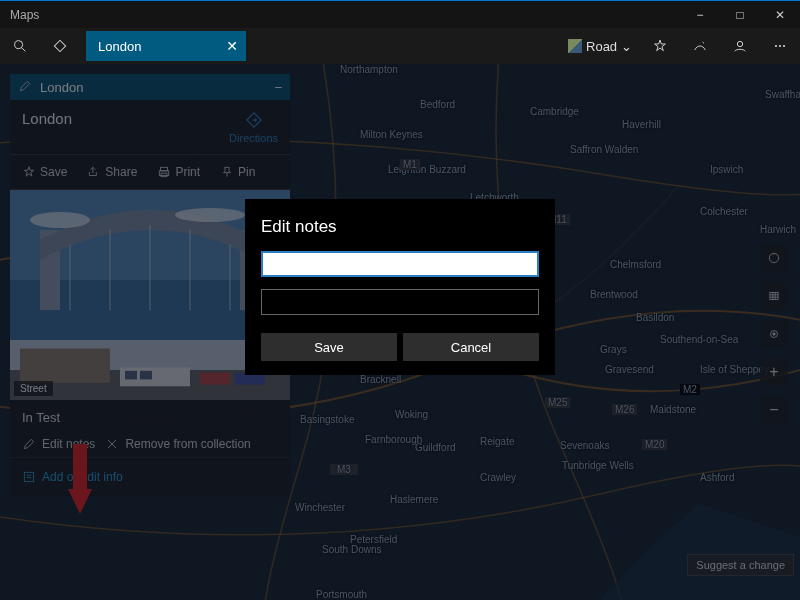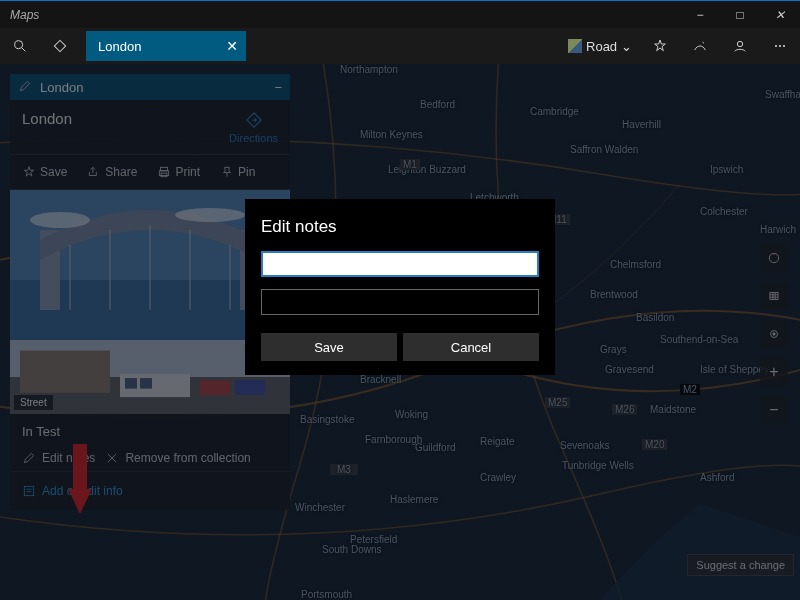--- a/index.html
+++ b/index.html
@@ -1,18 +1,18 @@
 <!DOCTYPE html>
 <html><head>
 <meta charset="utf-8">
 <style>
 * { box-sizing: border-box; margin: 0; padding: 0; font-family: 'Segoe UI', Arial, sans-serif; }
 body { width: 800px; height: 600px; overflow: hidden; background: #0a1520; position: relative; }
 
-.titlebar { height: 28px; background: #141414; display: flex; align-items: center; justify-content: space-between; border-top: 1px solid #0078d7; font-style: italic; }
+.titlebar { height: 28px; background: #141414; display: flex; align-items: center; justify-content: space-between; border-top: 1px solid #0078d7; }
 .titlebar-left { padding-left: 10px; color: #aaa; font-size: 12px; }
 .titlebar-right { display: flex; }
 .titlebar-btn { width: 40px; height: 28px; display: flex; align-items: center; justify-content: center; color: #ccc; font-size: 12px; cursor: pointer; }
 
 .toolbar { height: 36px; background: #1a1a1a; display: flex; align-items: center; }
 .toolbar-icon { width: 40px; height: 36px; display: flex; align-items: center; justify-content: center; color: #ccc; cursor: pointer; }
 .toolbar-icon svg { width: 16px; height: 16px; fill: none; stroke: #ccc; stroke-width: 1.5; }
 .search-tab { height: 30px; background: #015a80; display: flex; align-items: center; padding: 0 8px 0 12px; color: #fff; font-size: 13px; margin-left: 6px; width: 160px; justify-content: space-between; }
 .search-tab .close { cursor: pointer; font-size: 14px; }
 .toolbar-spacer { flex: 1; }
@@ -30,21 +30,21 @@
 .panel-header .pencil { margin-right: 8px; }
 .panel-header .minimize { margin-left: auto; cursor: pointer; }
 .panel-title-row { padding: 10px 12px; display: flex; justify-content: space-between; align-items: flex-start; }
 .panel-title { font-size: 15px; color: #eee; }
 .directions { display: flex; flex-direction: column; align-items: center; color: #2b7dbf; font-size: 11px; cursor: pointer; }
 .directions svg { width: 20px; height: 20px; stroke: #2b7dbf; fill: none; stroke-width: 1.5; margin-bottom: 2px; }
 .action-row { display: flex; gap: 4px; padding: 6px 4px; border-top: 1px solid #333; border-bottom: 1px solid #333; }
 .action-btn { display: flex; align-items: center; gap: 4px; padding: 4px 8px; font-size: 12px; color: #ccc; cursor: pointer; }
 .action-btn svg { width: 14px; height: 14px; stroke: #ccc; fill: none; stroke-width: 1.5; }
 .image-slot { height: 150px; background: linear-gradient(180deg, #4a7ab0 0%, #2a5a8a 60%, #7a8a6a 60%, #5a6a4a 100%); margin: 0; position: relative; }
-.image-slot2 { height: 74px; background: linear-gradient(180deg, #b0b0d0 0%, #8090a0 50%, #606060 100%); position: relative; }
+.image-slot2 { height: 60px; background: linear-gradient(180deg, #b0b0d0 0%, #8090a0 50%, #606060 100%); position: relative; }
 .street-badge { position: absolute; left: 4px; bottom: 4px; background: rgba(0,0,0,0.6); color: #fff; font-size: 10px; padding: 2px 6px; }
 .section-label { padding: 10px 12px 6px; font-size: 13px; color: #ddd; }
 .link-row { display: flex; gap: 10px; padding: 6px 12px; align-items: center; }
 .link-btn { display: flex; align-items: center; gap: 6px; font-size: 12px; color: #ccc; cursor: pointer; }
 .link-btn.accent { color: #2b9bd6; }
 .link-btn svg { width: 14px; height: 14px; stroke: currentColor; fill: none; stroke-width: 1.5; }
 
 .red-arrow { position: absolute; left: 60px; top: 375px; pointer-events: none; }
 
 .map-controls { position: absolute; right: 12px; top: 180px; display: flex; flex-direction: column; gap: 10px; }
@@ -172,21 +172,21 @@
     <span class="city-label" style="left:700px;top:408px">Ashford</span>
     <span class="city-label" style="left:295px;top:438px">Winchester</span>
     <span class="city-label" style="left:365px;top:370px">Farnborough</span>
     <span class="city-label" style="left:360px;top:310px">Bracknell</span>
     <span class="city-label" style="left:470px;top:128px">Letchworth</span>
     <span class="city-label" style="left:700px;top:300px">Isle of Sheppey</span>
     <span class="city-label" style="left:760px;top:160px">Harwich</span>
     <span class="city-label" style="left:322px;top:480px">South Downs</span>
     <span class="city-label" style="left:390px;top:430px">Haslemere</span>
     <span class="city-label" style="left:350px;top:470px">Petersfield</span>
-    <span class="city-label" style="left:301px;top:525px">Portsmouth</span>
+    <span class="city-label" style="left:316px;top:525px">Portsmouth</span>
     <span class="city-label" style="background:#3a3a3a;padding:0 3px;left:400px;top:95px">M1</span>
     <span class="city-label" style="background:#3a3a3a;padding:0 3px;left:545px;top:150px">M11</span>
     <span class="city-label" style="background:#3a3a3a;padding:0 3px;left:545px;top:333px">M25</span>
     <span class="city-label" style="background:#3a3a3a;padding:0 3px;left:612px;top:340px">M26</span>
     <span class="city-label" style="background:#3a3a3a;padding:0 3px;left:642px;top:375px">M20</span>
     <span class="city-label" style="background:#000000;padding:0 3px;left:680px;top:320px">M2</span>
     <span class="city-label" style="background:#3a3a3a;padding:0 7px;left:330px;top:400px">M3</span>
     <span class="city-label" style="background:#3a3a3a;padding:0 3px;left:285px;top:272px">M4</span>
   </div>
 

